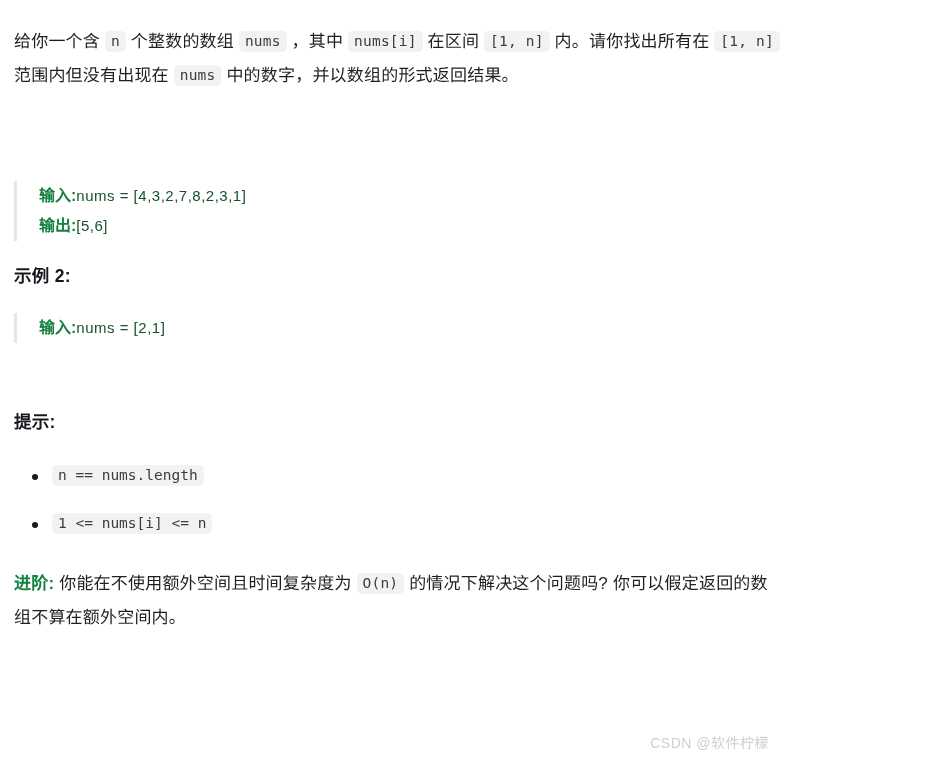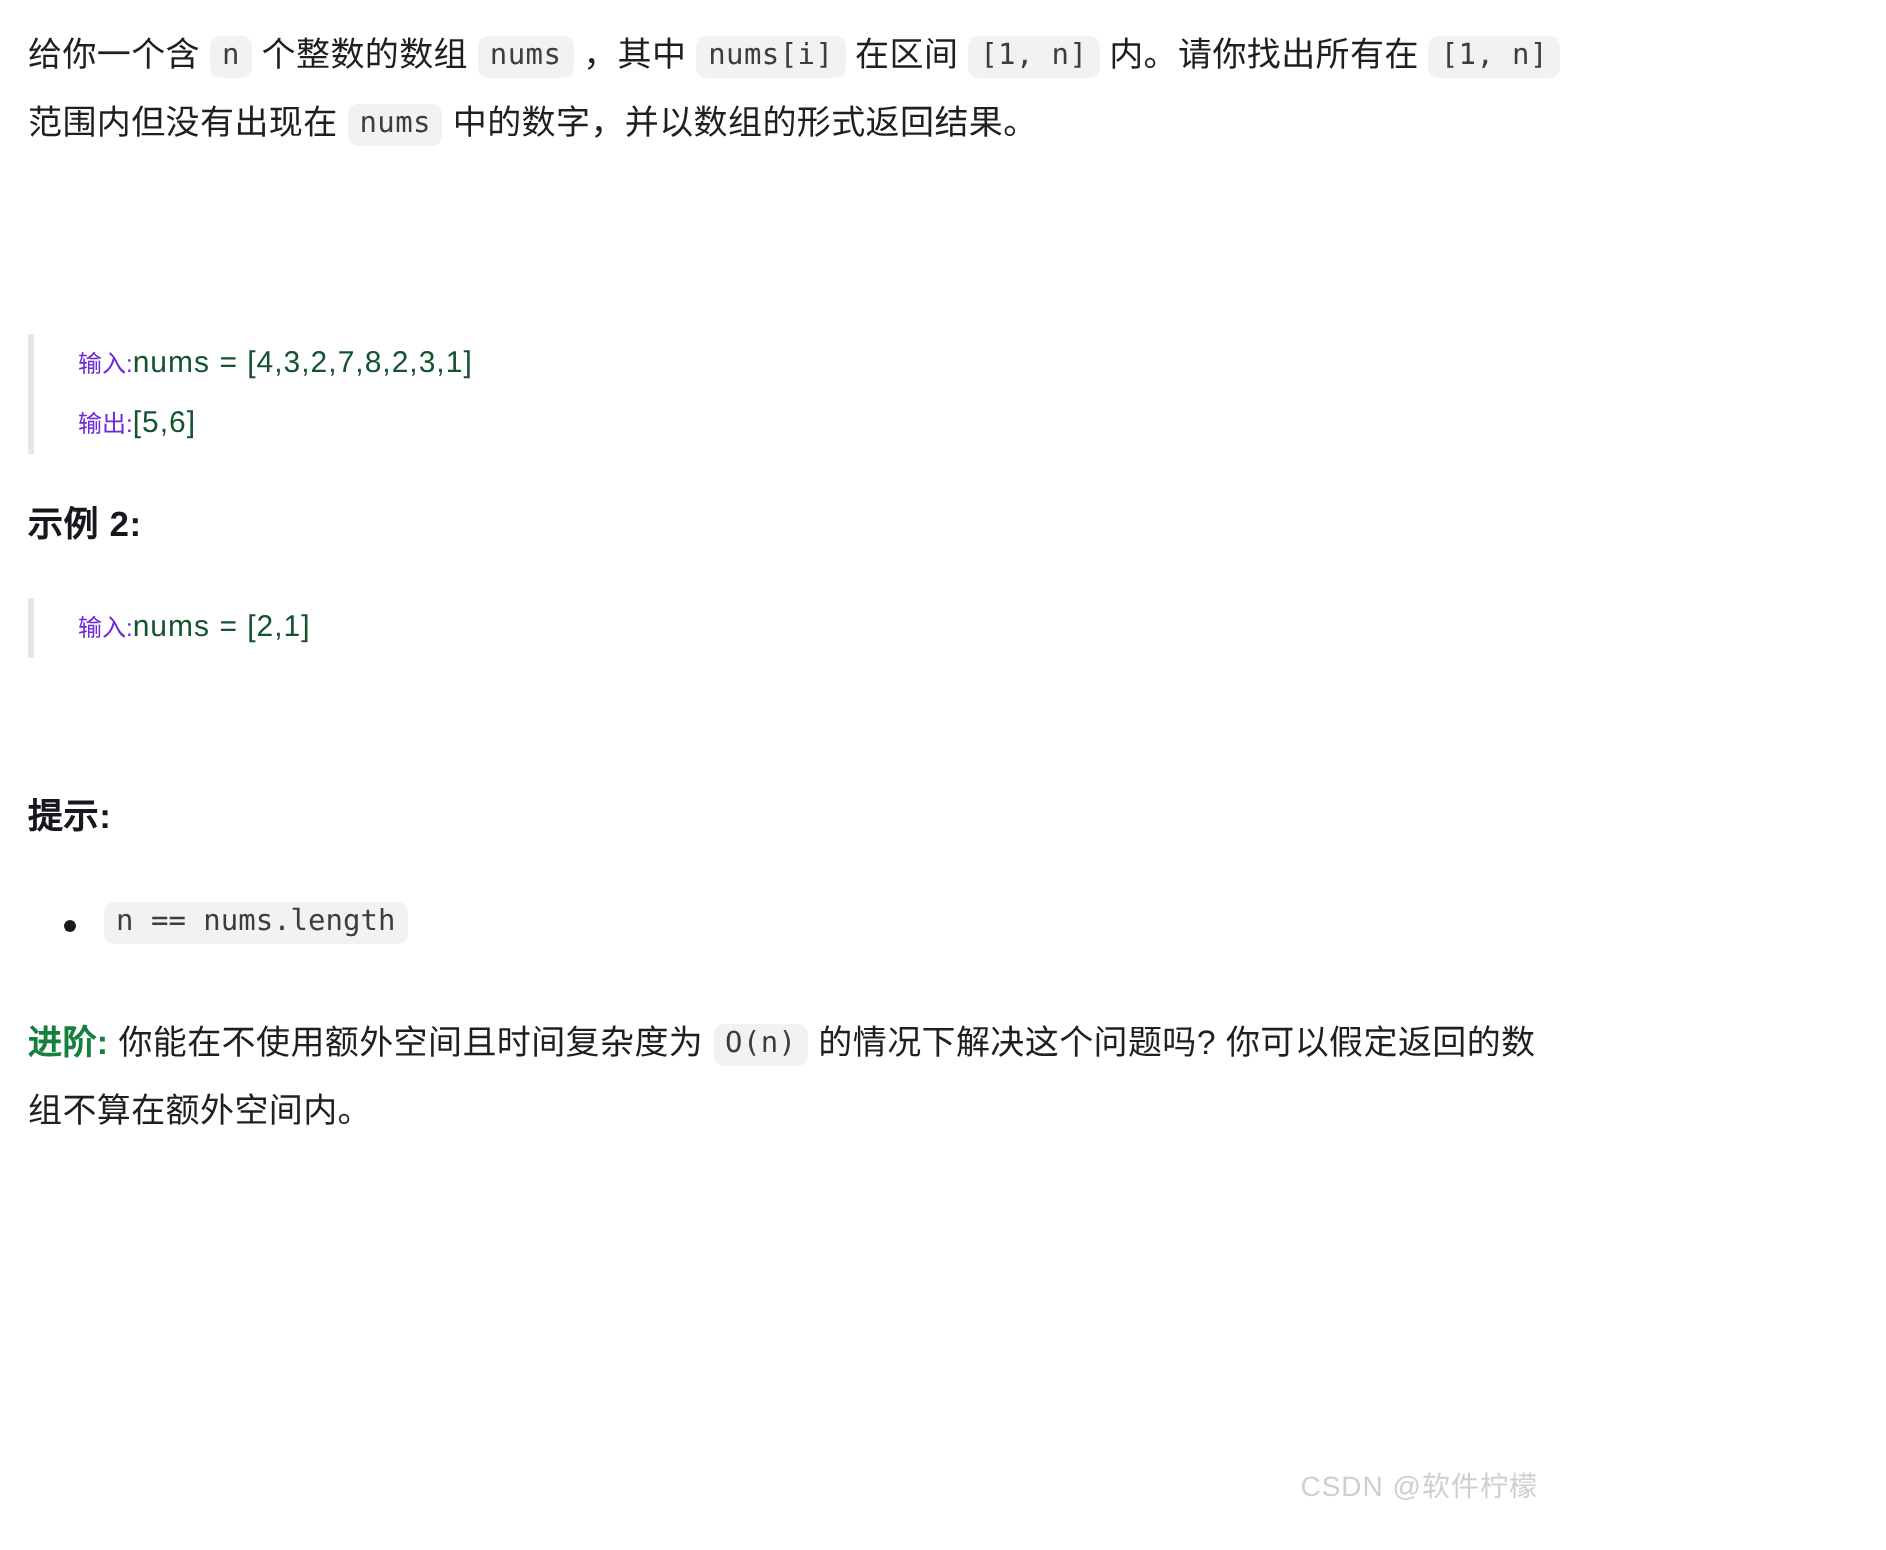--- a/index.html
+++ b/index.html
@@ -16,21 +16,21 @@
     font-family: "Liberation Sans", "DejaVu Sans", sans-serif;
     color: #1a1a1a;
     -webkit-font-smoothing: antialiased;
   }
 
   .page {
     position: relative;
     width: 791px;
     height: 775px;
     box-sizing: border-box;
-    padding: 11px 10px 0 14px;
+    padding: 25px 10px 0 14px;
   }
 
   
   .para {
     font-size: 17px;
     line-height: 34px;
     color: #1f1f1f;
     margin: 0;
     letter-spacing: 0.2px;
     text-align: left;
@@ -70,23 +70,23 @@
     border-left: 3px solid #e6e6e6;
     padding-left: 22px;
     margin: 0;
   }
   .example-line {
     font-size: 15px;
     line-height: 30px;
     white-space: nowrap;
   }
   .example-label {
-    font-weight: normal;
-    color: #6d28d9;
-    font-size: 12px;
+    font-weight: bold;
+    color: #15803d;
+    font-size: 16px;
     font-family: "Liberation Sans", "DejaVu Sans", sans-serif;
   }
   .example-value {
     font-family: Liberation Sans, sans-serif;
     font-size: 15px;
     color: #14532d;
     letter-spacing: 0.5px;
   }
 
   
@@ -165,20 +165,21 @@
     <div class="example-line"><span class="example-label">输入:</span><span class="example-value">nums = [2,1]</span></div>
   </blockquote>
 
   <div class="sp-ex2"></div>
 
   <h3 class="heading">提示:</h3>
   <div class="sp-hints"></div>
 
   <ul class="hints">
     <li><span class="code"><span>n == nums.length</span></span></li>
+    <li><span class="code"><span>1 &lt;= nums[i] &lt;= n</span></span></li>
   </ul>
 
   <div class="sp-adv"></div>
 
   <p class="para"><span class="adv-label">进阶:</span><span> 你能在不使用额外空间且时间复杂度为 </span><span class="code">O(n)</span><span> 的情况下解决这个问题吗? 你可以假定返回的数组不算在额外空间内。</span></p>
 
   <div class="watermark">CSDN @软件柠檬</div>
 
 </div>
 

